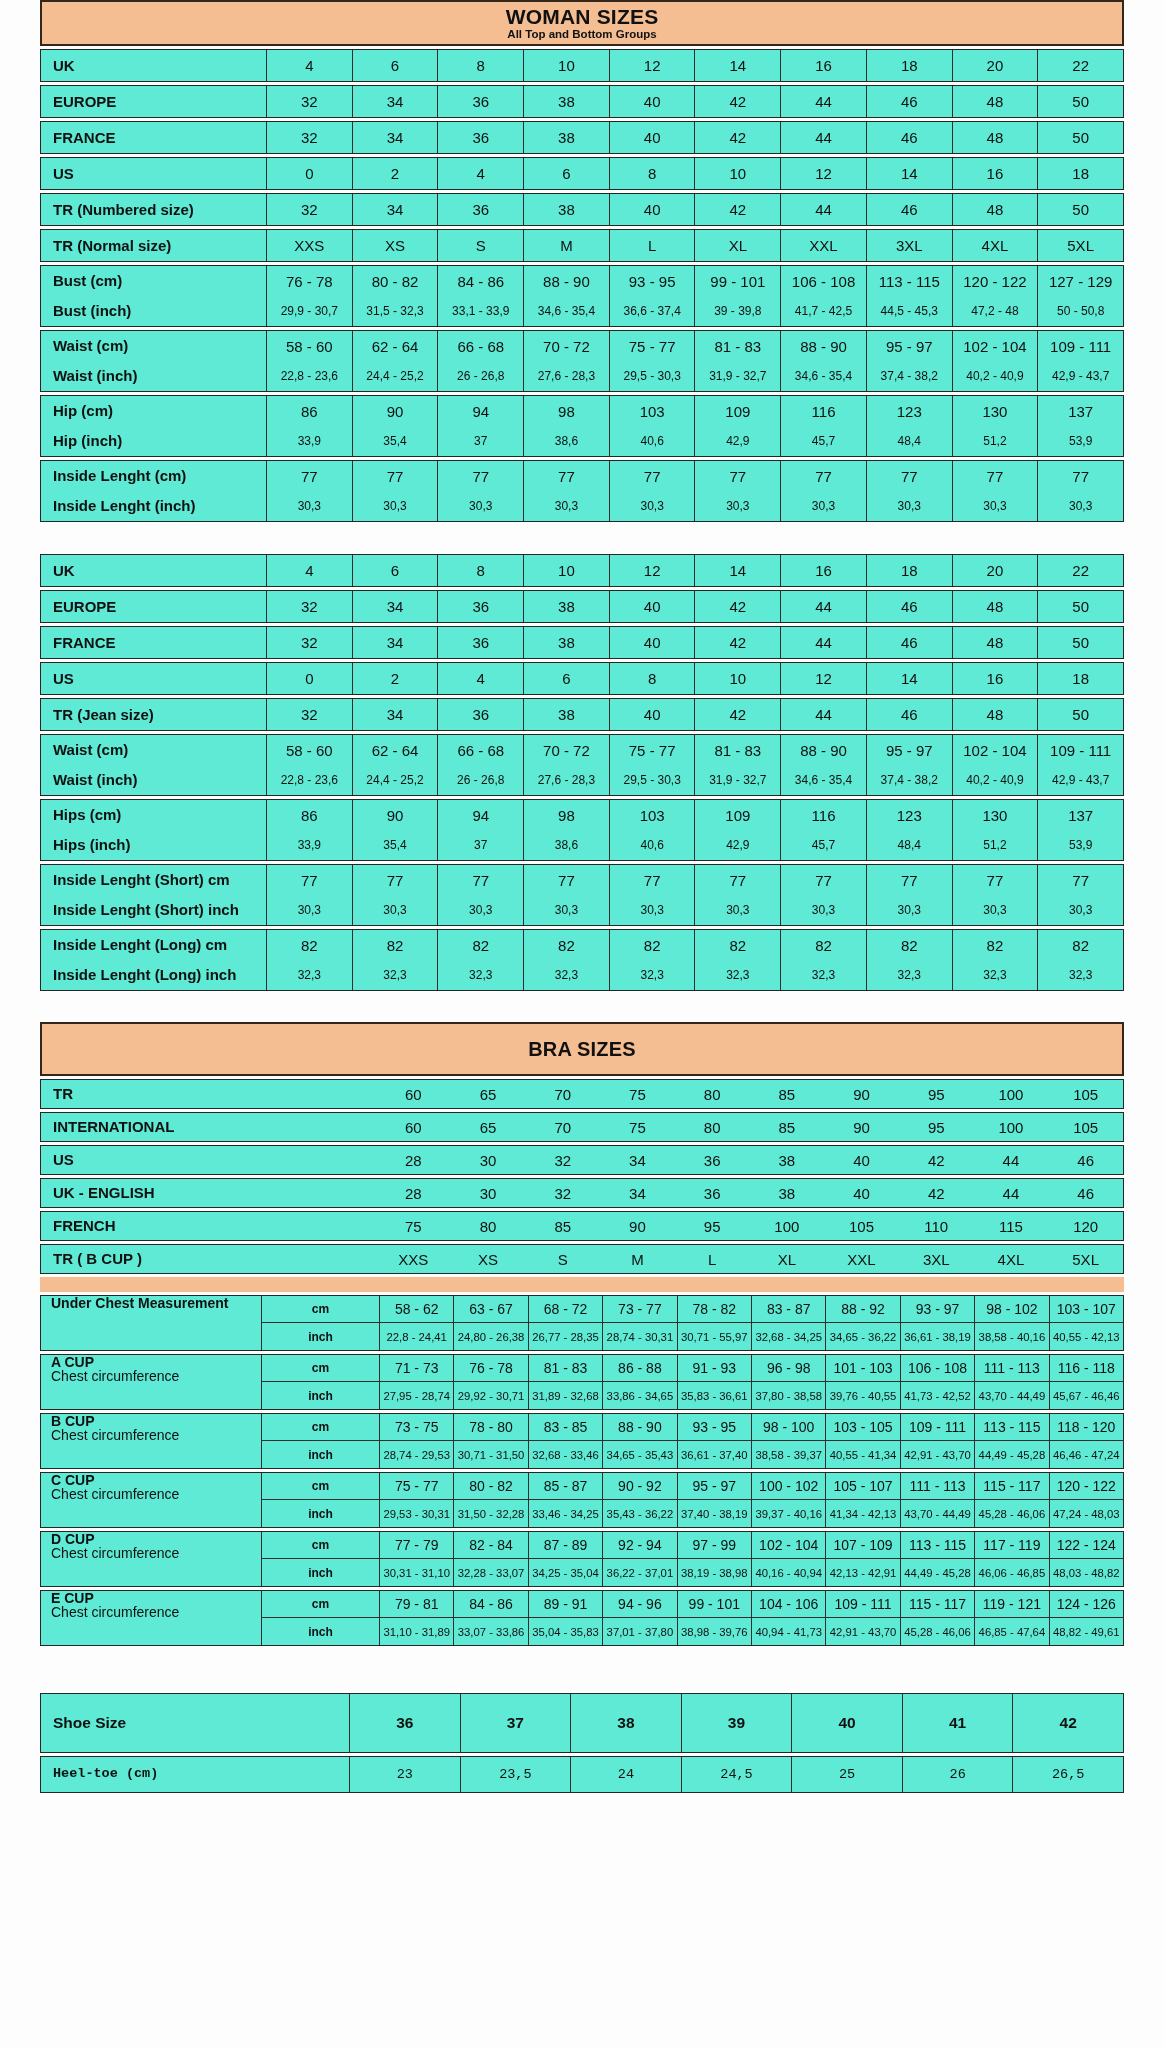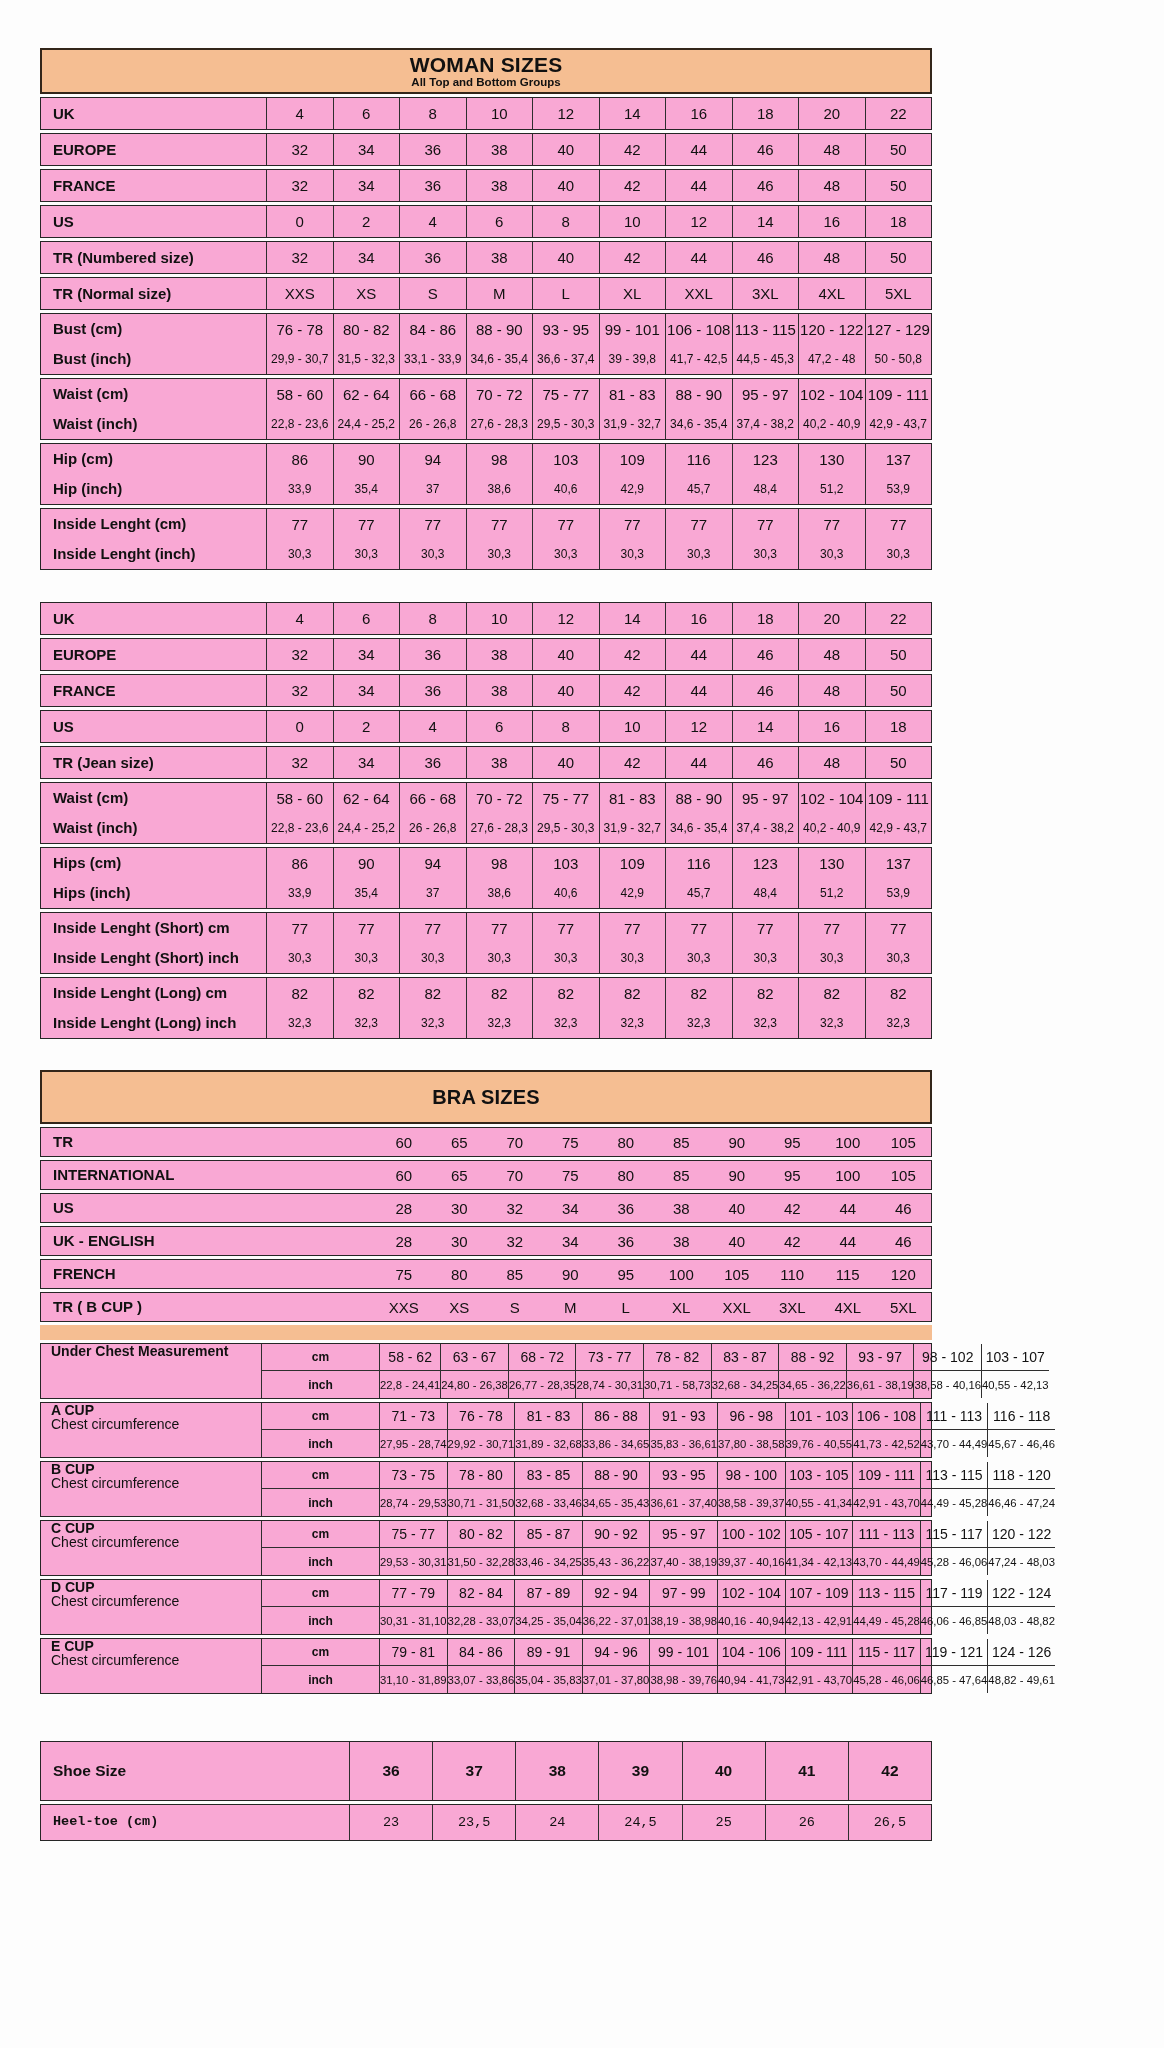--- a/index.html
+++ b/index.html
@@ -2,37 +2,37 @@
 <html><head>
 <meta charset="utf-8">
 <style>
   html,body{margin:0;padding:0;}
   body{
     width:1164px;height:2048px;overflow:hidden;
     background:#fdfdfd;color:#111;
     font-family:"Liberation Sans","DejaVu Sans",sans-serif;
     -webkit-font-smoothing:antialiased;
   }
-  .sheet{width:892px;margin-left:40px;padding-top:48px;}
+  .sheet{width:1084px;margin-left:40px;}
 
   
   .band{
     background:#f5be92;border:2px solid #33261a;box-sizing:border-box;
     text-align:center;margin-bottom:3px;
     display:flex;flex-direction:column;justify-content:center;
   }
   .band-two{height:46px;}
   .band-one{height:54px;}
   .band-title{font-weight:bold;font-size:21px;line-height:22px;letter-spacing:.2px;}
   .band-one .band-title{font-size:20px;}
   .band-subtitle{font-weight:bold;font-size:11.5px;line-height:13px;}
 
   
   .rowbox{
-    border:1.5px solid #262626;box-sizing:border-box;background:#f9a8d4;
+    border:1.5px solid #262626;box-sizing:border-box;background:#5eead4;
     margin-bottom:3px;display:grid;align-items:center;
   }
   .cell{
     display:flex;align-items:center;justify-content:center;
     height:100%;box-sizing:border-box;font-size:15px;white-space:nowrap;
   }
   .lab{
     justify-content:flex-start;padding-left:12px;font-weight:bold;font-size:15px;
     line-height:1.05;white-space:normal;
   }
@@ -520,21 +520,21 @@
           <div class="cell vline hline cm-val">83 - 87</div>
           <div class="cell vline hline cm-val">88 - 92</div>
           <div class="cell vline hline cm-val">93 - 97</div>
           <div class="cell vline hline cm-val">98 - 102</div>
           <div class="cell vline hline cm-val">103 - 107</div>
           <div class="cell vline unit">inch</div>
           <div class="cell vline in-val">22,8 - 24,41</div>
           <div class="cell vline in-val">24,80 - 26,38</div>
           <div class="cell vline in-val">26,77 - 28,35</div>
           <div class="cell vline in-val">28,74 - 30,31</div>
-          <div class="cell vline in-val">30,71 - 58,73</div>
+          <div class="cell vline in-val">30,71 - 55,97</div>
           <div class="cell vline in-val">32,68 - 34,25</div>
           <div class="cell vline in-val">34,65 - 36,22</div>
           <div class="cell vline in-val">36,61 - 38,19</div>
           <div class="cell vline in-val">38,58 - 40,16</div>
           <div class="cell vline in-val">40,55 - 42,13</div>
         </div>
         <div class="rowbox cup">
           <div class="cell lab">
             <div class="cup-label">A CUP</div>
             <div class="cup-sublabel">Chest circumference</div>

